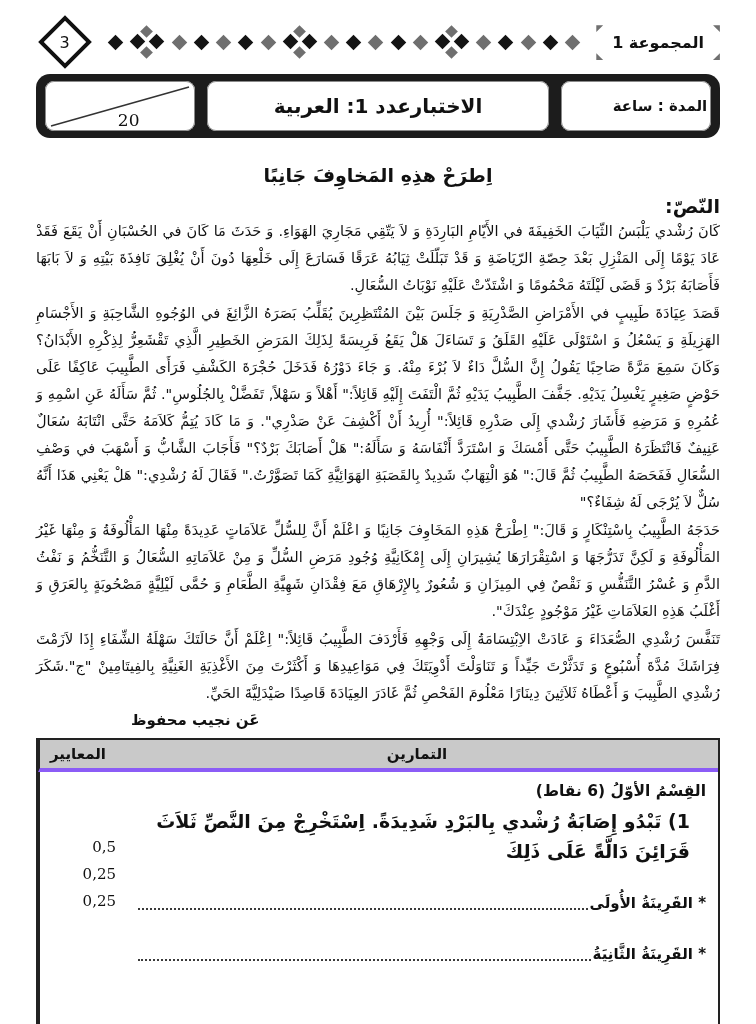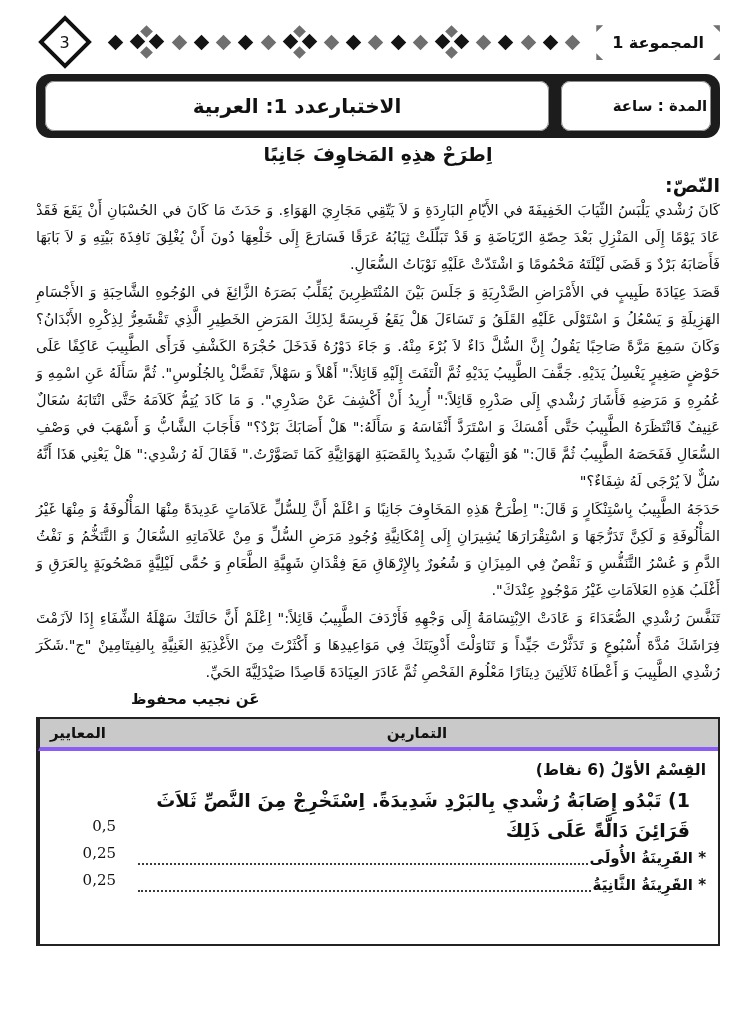--- a/index.html
+++ b/index.html
@@ -63,42 +63,42 @@
   .hbox.duration { width:150px; font-size:15px;padding-left:48px; }
   .hbox.examtitle { flex:1; font-size:20px; }
   .hbox.scorebox { width:150px; position:relative; }
   .scorebox svg { position:absolute; inset:0; width:100%; height:100%; }
   .score-num {
     position:absolute; bottom:1px; left:50%; transform:translateX(-10%);
     font-size:17px; font-weight:normal; direction:ltr;
     font-family:"DejaVu Serif", serif;
   }
   
-  .main-title { text-align:center; font-size:19px; font-weight:bold; margin-top:5px; }
+  .main-title { text-align:center; font-size:19px; font-weight:bold; margin-top:26px; }
   .text-heading { font-size:19px; font-weight:bold; margin-top:9px; }
   .text-body p {
     font-size:14.5px; line-height:27px;
     text-align:justify; margin-top:1px;
   }
   .attribution {
     font-weight:bold; font-size:15px;
     text-align:left; padding-left:95px; line-height:26px;
   }
   
   .extable { margin-top:5px; border:2px solid #222; background:#fff; }
   .ex-row { display:grid; grid-template-columns:1fr 78px; direction:rtl; }
   .th {
     background:#c9c9c9; font-weight:bold; font-size:15px;
     text-align:center; padding:5px 0; border-bottom:4px solid #8b5cf6;
   }
   .criteria-col { border-left:2px solid #222; }
   .td-content { padding:4px 12px 18px 14px; }
   .sec-title { font-weight:bold; font-size:15.5px; line-height:30px; }
   .question { font-weight:bold; font-size:19px; line-height:30px; padding-right:16px; }
-  .ans-row { display:flex; align-items:flex-end; line-height:27px; height:27px; font-weight:bold; font-size:15px; }
+  .ans-row { display:flex; align-items:flex-end; line-height:27px; height:27px; font-weight:bold; font-size:15px;margin-top:24px; }
   .ans-label { white-space:nowrap; }
   .leader { flex:1; border-bottom:2px dotted #3a3a3a; margin:0 2px 7px 8px; }
   .marks { padding-top:62px; display:flex; flex-direction:column; align-items:flex-start; }
   .mark { line-height:27px; height:27px; font-size:15px; direction:ltr; font-family:"DejaVu Serif", serif; }
 </style>
 </head>
 <body>
 
 <div class="page">
 
@@ -150,20 +150,26 @@
       <span>3</span>
     </div>
   </div>
 
   <div class="header-band">
     <div class="hbox duration">
       <span>المدة : ساعة</span>
     </div>
     <div class="hbox examtitle">
       <span>الاختبارعدد 1: العربية</span>
+    </div>
+    <div class="hbox scorebox">
+      <svg viewBox="0 0 150 50" preserveAspectRatio="none">
+        <line x1="6" y1="45" x2="144" y2="6" stroke="#333" stroke-width="1.6"></line>
+      </svg>
+      <span class="score-num">20</span>
     </div>
   </div>
 
   <div class="main-title">اِطرَحْ هذِهِ المَخاوِفَ جَانِبًا</div>
   <div class="text-heading">النّصّ:</div>
 
   <div class="text-body">
       <p>كَانَ رُشْدي يَلْبَسُ الثّيَابَ الخَفِيفَةَ في الأَيّامِ البَارِدَةِ وَ لاَ يَتّقِي مَجَارِيَ الهَوَاءِ. وَ حَدَثَ مَا كَانَ في الحُسْبَانِ أَنْ يَقَعَ فَقَدْ عَادَ يَوْمًا إِلَى المَنْزِلِ بَعْدَ حِصّةِ الرّيَاضَةِ وَ قَدْ تَبَلّلَتْ ثِيَابُهُ عَرَقًا فَسَارَعَ إِلَى خَلْعِهَا دُونَ أَنْ يُغْلِقَ نَافِذَةَ بَيْتِهِ وَ لاَ بَابَهَا فَأَصَابَهُ بَرْدٌ وَ قَضَى لَيْلَتَهُ مَحْمُومًا وَ اشْتَدّتْ عَلَيْهِ نَوْبَاتُ السُّعَالِ.</p>
       <p>قَصَدَ عِيَادَةَ طَبِيبٍ في الأَمْرَاضِ الصَّدْرِيَةِ وَ جَلَسَ بَيْنَ المُنْتَظِرِينَ يُقَلِّبُ بَصَرَهُ الزَّائِغَ في الوُجُوهِ الشَّاحِبَةِ وَ الأَجْسَامِ الهَزِيلَةِ وَ يَسْعُلُ وَ اسْتَوْلَى عَلَيْهِ القَلَقُ وَ تَسَاءَلَ هَلْ يَقَعُ فَرِيسَةً لِذَلِكَ المَرَضِ الخَطِيرِ الَّذِي تَقْشَعِرُّ لِذِكْرِهِ الأَبْدَانُ؟ وَكَانَ سَمِعَ مَرَّةً صَاحِبًا يَقُولُ إِنَّ السُّلَّ دَاءٌ لاَ بُرْءَ مِنْهُ. وَ جَاءَ دَوْرُهُ فَدَخَلَ حُجْرَةَ الكَشْفِ فَرَأَى الطَّبِيبَ عَاكِفًا عَلَى حَوْضٍ صَغِيرٍ يَغْسِلُ يَدَيْهِ. جَفَّفَ الطَّبِيبُ يَدَيْهِ ثُمَّ الْتَفَتَ إِلَيْهِ قَائِلاً:" أَهْلاً وَ سَهْلاً, تَفَضَّلْ بِالجُلُوسِ". ثُمَّ سَأَلَهُ عَنِ اسْمِهِ وَ عُمُرِهِ وَ مَرَضِهِ فَأَشَارَ رُشْدي إِلَى صَدْرِهِ قَائِلاً:" أُرِيدُ أَنْ أَكْشِفَ عَنْ صَدْرِي". وَ مَا كَادَ يُتِمُّ كَلاَمَهُ حَتَّى انْتَابَهُ سُعَالٌ عَنِيفٌ فَانْتَظَرَهُ الطَّبِيبُ حَتَّى أَمْسَكَ وَ اسْتَرَدَّ أَنْفَاسَهُ وَ سَأَلَهُ:" هَلْ أَصَابَكَ بَرْدٌ؟" فَأَجَابَ الشَّابُّ وَ أَسْهَبَ في وَصْفِ السُّعَالِ فَفَحَصَهُ الطَّبِيبُ ثُمَّ قَالَ:" هُوَ الْتِهَابٌ شَدِيدٌ بِالقَصَبَةِ الهَوَائِيَّةِ كَمَا تَصَوَّرْتُ." فَقَالَ لَهُ رُشْدِي:" هَلْ يَعْنِي هَذَا أَنَّهُ سُلٌّ لاَ يُرْجَى لَهُ شِفَاءٌ؟"</p>
       <p>حَدَجَهُ الطَّبِيبُ بِاسْتِنْكَارٍ وَ قَالَ:" اِطْرَحْ هَذِهِ المَخَاوِفَ جَانِبًا وَ اعْلَمْ أَنَّ لِلسُّلِّ عَلاَمَاتٍ عَدِيدَةً مِنْهَا المَأْلُوفَةُ وَ مِنْهَا غَيْرُ المَأْلُوفَةِ وَ لَكِنَّ تَدَرُّجَهَا وَ اسْتِقْرَارَهَا يُشِيرَانِ إِلَى إِمْكَانِيَّةِ وُجُودِ مَرَضِ السُّلِّ وَ مِنْ عَلاَمَاتِهِ السُّعَالُ وَ التَّنَخُّمُ وَ نَفْثُ الدَّمِ وَ عُسْرُ التَّنَفُّسِ وَ نَقْصٌ فِي المِيزَانِ وَ شُعُورٌ بِالإِرْهَاقِ مَعَ فِقْدَانِ شَهِيَّةِ الطَّعَامِ وَ حُمَّى لَيْلِيَّةٍ مَصْحُوبَةٍ بِالعَرَقِ وَ أَغْلَبُ هَذِهِ العَلاَمَاتِ غَيْرُ مَوْجُودٍ عِنْدَكَ".</p>

